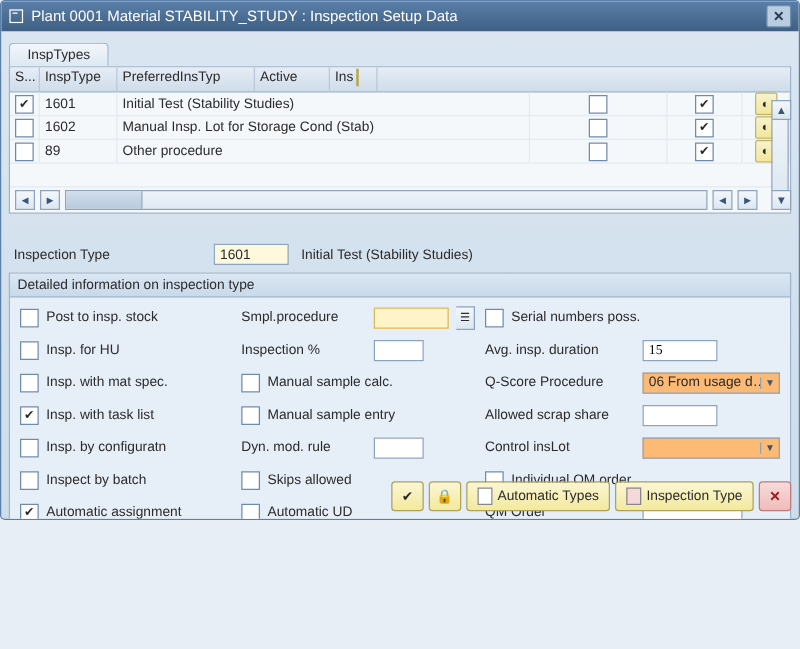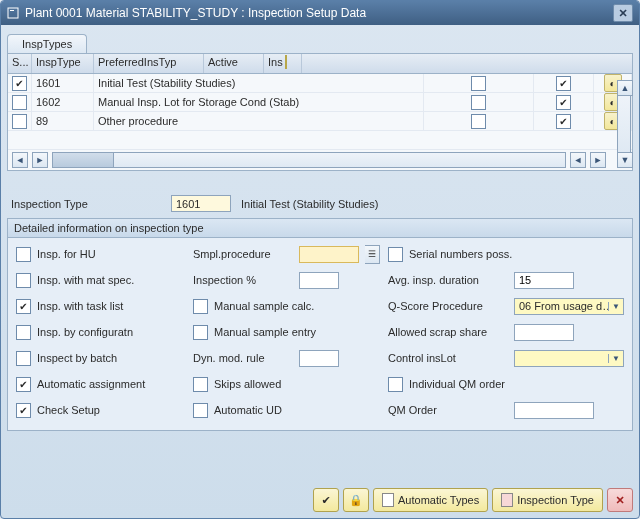--- a/index.html
+++ b/index.html
@@ -1,16 +1,16 @@
 <!DOCTYPE html>
 <html><head>
 <meta charset="utf-8">
 <style>
   html,body{margin:0;padding:0;font-family:Arial,Helvetica,sans-serif;font-size:11px;color:#2b2b2b;background:#e8eef5}
-  .window{width:640px;height:519px;box-sizing:border-box;border:1px solid #5a7fa8;border-radius:4px;background:linear-gradient(#dbe6f1,#cdddeb);position:relative;overflow:hidden}
+  .window{width:640px;height:416px;box-sizing:border-box;border:1px solid #5a7fa8;border-radius:4px;background:linear-gradient(#dbe6f1,#cdddeb);position:relative;overflow:hidden}
   .titlebar{height:24px;background:linear-gradient(#5a7fa8,#3f5f83);color:#fff;display:flex;align-items:center;padding:0 6px;font-size:12px}
   .titlebar .ico{margin-right:6px}
   .titlebar .title{flex:1}
   .titlebar .closebtn{width:18px;height:16px;background:#b9cce1;border:1px solid #6e8bab;border-radius:2px;display:flex;align-items:center;justify-content:center;color:#2a3d55;font-weight:bold;font-size:11px;cursor:pointer}
   .tabstrip{height:24px;display:flex;align-items:flex-end;padding:4px 18px 0 6px}
   .tab{background:linear-gradient(#f2f6fb,#dde8f3);border:1px solid #9cb2c8;border-bottom:none;border-radius:4px 4px 0 0;padding:3px 14px;font-size:11px}
   .tablebox{margin:0 6px;border:1px solid #9cb2c8;background:#f5f8fb}
   .gridhdr{display:flex;height:19px;background:linear-gradient(#e6edf5,#cfdceb);border-bottom:1px solid #9cb2c8;font-size:11px}
   .gridhdr .cell{border-right:1px solid #b8c8da;padding:2px 4px;box-sizing:border-box}
   .gridbody .row{display:flex;height:18px;border-bottom:1px solid #e3e9f1;align-items:center}
@@ -34,21 +34,21 @@
   .label{font-size:11px}
   .fld{border:1px solid #8ea4bc;background:#fff;height:17px;box-sizing:border-box;padding:1px 4px;font-size:11px}
   .fld-ro{background:#fef9dd;border:1px solid #8ea4bc;height:17px;box-sizing:border-box;padding:1px 4px}
   .group{margin:0 6px;border:1px solid #9cb2c8;background:#e6eef7}
   .group-title{background:linear-gradient(#dbe7f3,#c8d9ea);border-bottom:1px solid #9cb2c8;padding:3px 6px;font-size:11px}
   .formgrid{display:flex;padding:6px 8px 10px 8px;gap:8px}
   .col{flex:1;display:flex;flex-direction:column;gap:6px}
   .frow{display:flex;align-items:center;gap:6px;min-height:20px}
   .frow .lbl{font-size:11px}
   .f4{width:14px;height:17px;border:1px solid #8ea4bc;border-left:none;background:linear-gradient(#f3f7fb,#dce7f2);display:flex;align-items:center;justify-content:center;font-size:9px}
-  .dd{border:1px solid #8ea4bc;background:#fef9c3;height:17px;display:flex;align-items:center;box-sizing:border-box}
+  .dd{border:1px solid #8ea4bc;background:#fdba74;height:17px;display:flex;align-items:center;box-sizing:border-box}
   .dd .txt{flex:1;padding:0 4px;font-size:11px;white-space:nowrap;overflow:hidden}
   .dd .ar{width:14px;border-left:1px solid #8ea4bc;display:flex;align-items:center;justify-content:center;font-size:8px;color:#3a5577}
   .footer{position:absolute;bottom:6px;right:6px;left:6px;display:flex;justify-content:flex-end;align-items:center;gap:4px}
   .fbtn{height:22px;border:1px solid #b0a24e;background:linear-gradient(#fbf6d4,#f3e99e);border-radius:3px;padding:0 8px;display:flex;align-items:center;gap:4px;font-size:11px}
   .fbtn.icon-only{padding:0;width:24px;justify-content:center}
   .fbtn .sq{width:10px;height:12px;background:#fff;border:1px solid #888}
   .fbtn.red{background:linear-gradient(#f7dada,#f0bcbc);border-color:#c07a7a;color:#a02020;font-weight:bold}
   .vscroll{position:absolute;right:8px;top:79px;width:14px;height:88px;display:flex;flex-direction:column}
   .vscroll .arrow{width:14px;height:14px}
   .vscroll .vtrack{flex:1;border:1px solid #8ea4bc;border-top:none;border-bottom:none;background:linear-gradient(#eef3f9,#dfe9f3)}
@@ -164,20 +164,24 @@
     <span class="label">Initial Test (Stability Studies)</span>
   </div>
 
   <div class="group">
     <div class="group-title">Detailed information on inspection type</div>
     <div class="formgrid">
 
       <div class="col">
         <div class="frow">
             <span class="chk"></span>
+            <span class="lbl">Post to insp. stock</span>
+          </div>
+        <div class="frow">
+            <span class="chk"></span>
             <span class="lbl">Insp. for HU</span>
           </div>
         <div class="frow">
             <span class="chk"></span>
             <span class="lbl">Insp. with mat spec.</span>
           </div>
         <div class="frow">
             <span class="chk on"></span>
             <span class="lbl">Insp. with task list</span>
           </div>
@@ -231,21 +235,21 @@
           </div>
       </div>
 
       <div class="col">
         <div class="frow">
             <span class="chk"></span>
             <span class="lbl">Serial numbers poss.</span>
           </div>
         <div class="frow">
             <span class="lbl" style="width:120px">Avg. insp. duration</span>
-            <input class="fld" style="width: 60px;" value="15">
+            <input class="fld" style="width: 60px; font-family: Liberation Serif, serif;" value="15">
           </div>
         <div class="frow">
             <span class="lbl" style="width:120px">Q-Score Procedure</span>
           <div class="dd" style="width:110px">
               <span class="txt">06 From usage d…</span>
               <span class="ar">▼</span>
             </div>
         </div>
         <div class="frow">
             <span class="lbl" style="width:120px">Allowed scrap share</span>

